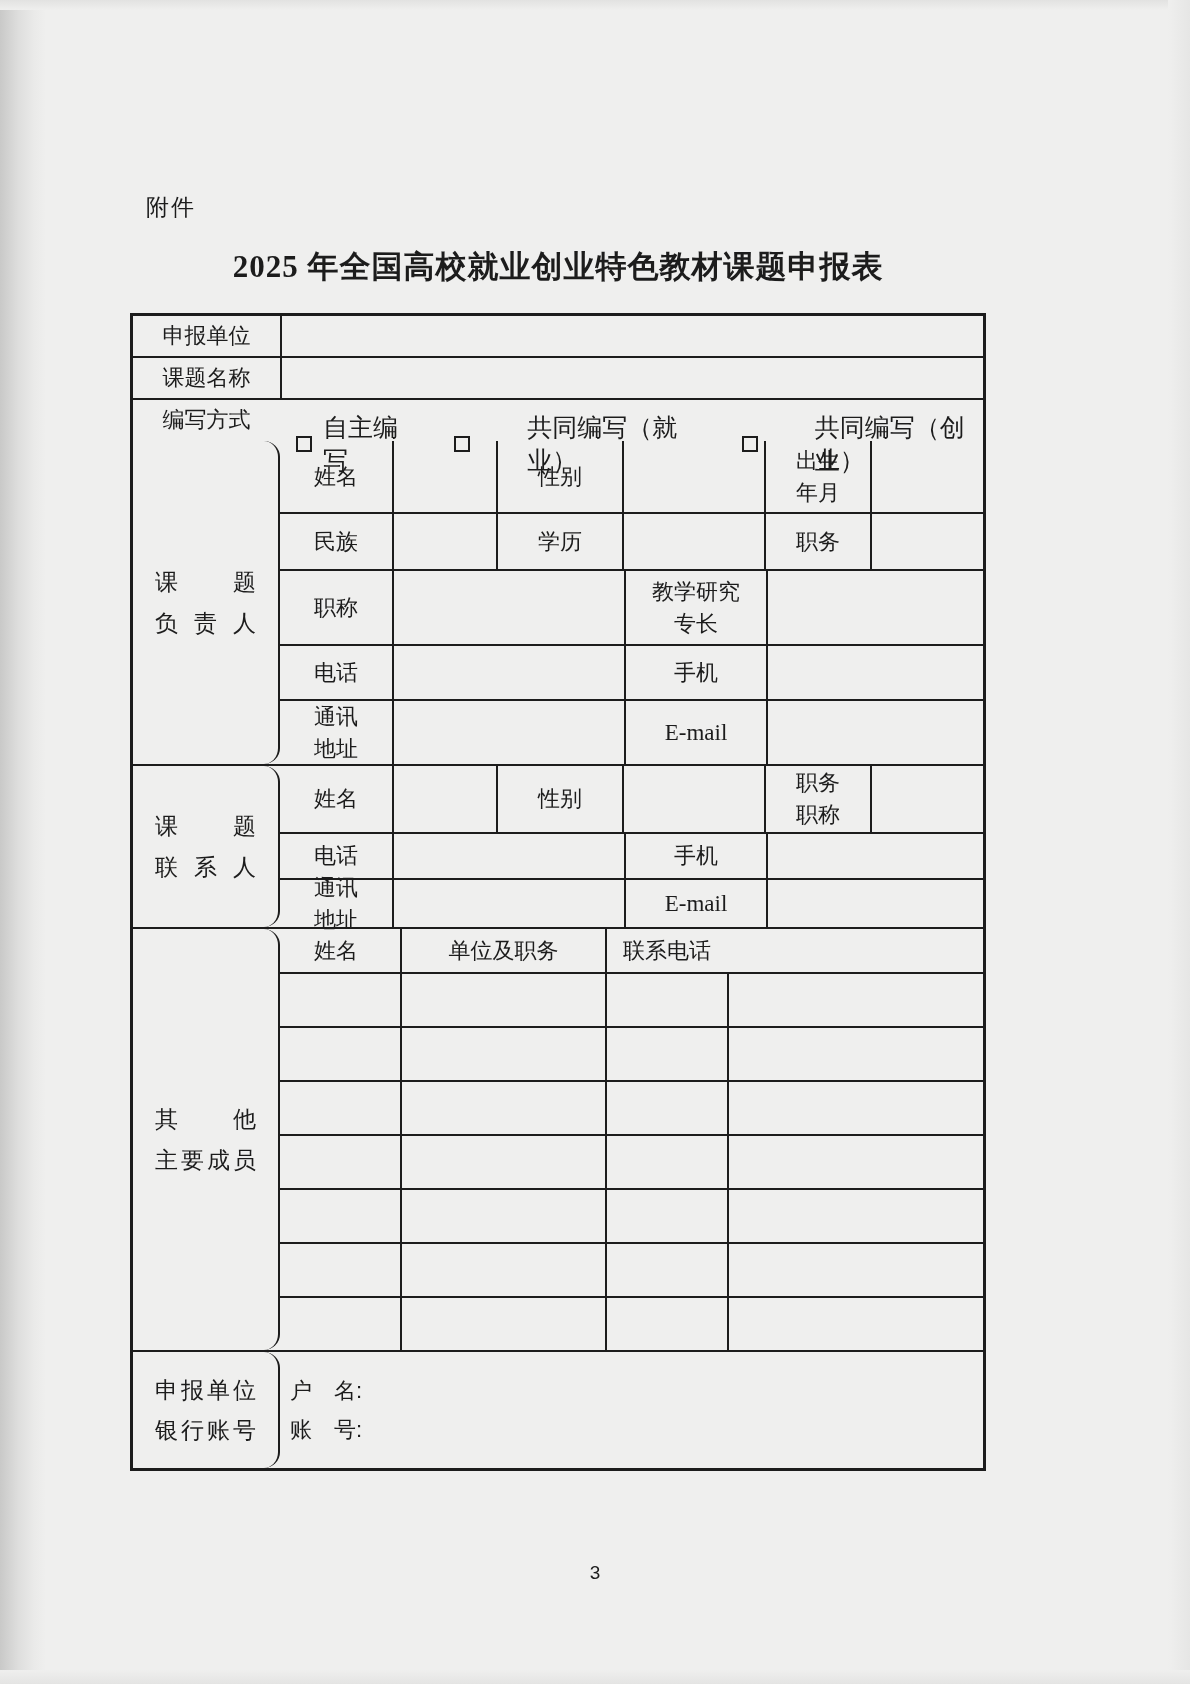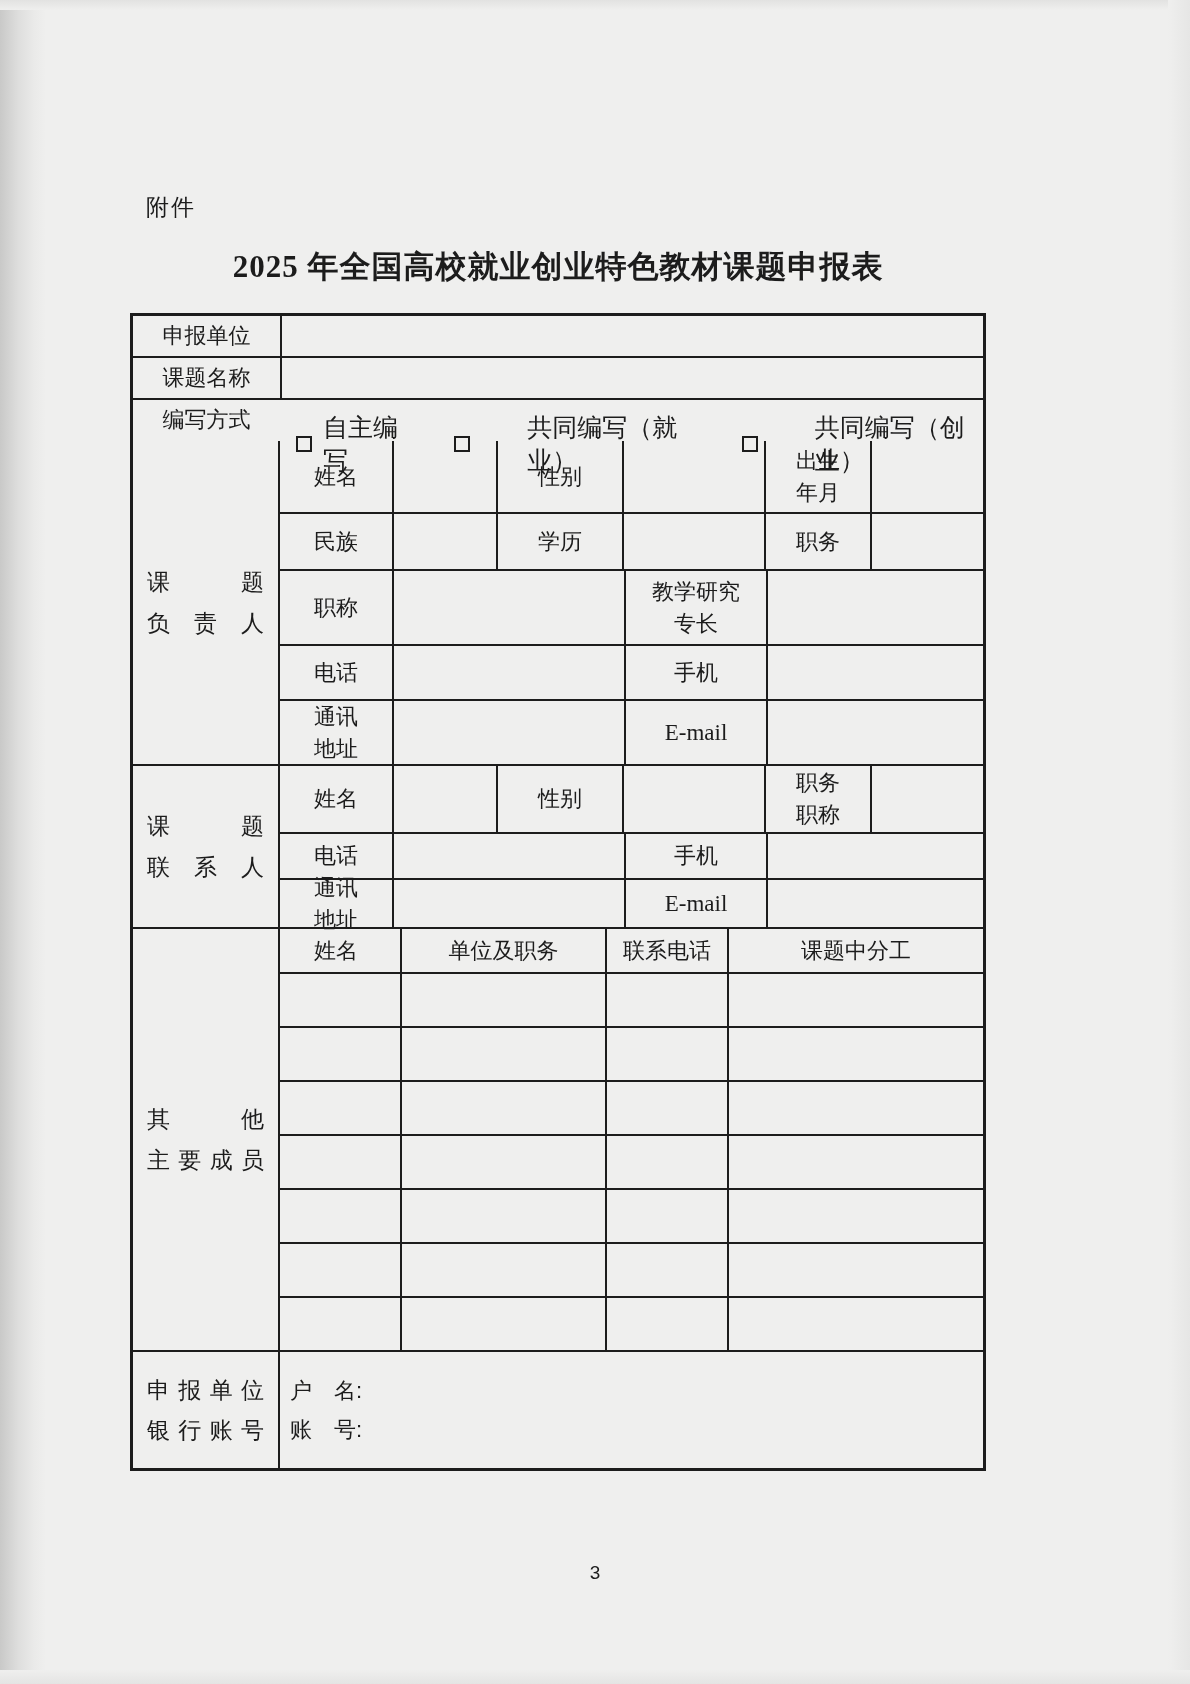--- a/index.html
+++ b/index.html
@@ -25,21 +25,21 @@
 
   
   .form-table{position:absolute;left:130px;top:313px;width:856px;
     border:3px solid #1c1c1c;box-sizing:border-box;background:transparent;}
   .trow{display:flex;align-items:stretch;}
   .trow + .trow{border-top:2px solid #1c1c1c;}
   .band{display:flex;align-items:stretch;}
   .band + .band{border-top:2px solid #1c1c1c;}
   .group-cell{width:147px;flex:0 0 147px;border-right:2px solid #1c1c1c;
     display:flex;flex-direction:column;justify-content:center;box-sizing:border-box;
-    padding:0 14px;font-size:23px;line-height:1.75;}
+    padding:0 22px;font-size:23px;line-height:1.75;border-radius:16px;}
   .group-cell .jline{text-align:justify;text-align-last:justify;}
   .band-rows{flex:1 1 auto;display:flex;flex-direction:column;min-width:0;}
   .band-rows .trow{flex:0 0 auto;}
   .cell{display:flex;align-items:center;justify-content:center;box-sizing:border-box;
     font-size:22px;min-width:0;}
   .cell + .cell{border-left:2px solid #1c1c1c;}
   .cell.lab{white-space:pre-line;text-align:center;line-height:1.45;}
   .cell.val{justify-content:flex-start;}
   .cell.fill{flex:1 1 auto;}
   
@@ -189,21 +189,20 @@
   <div class="band">
     <div class="group-cell">
       <div class="jline">其他</div>
       <div class="jline">主要成员</div>
     </div>
     <div class="band-rows">
       <div class="trow h43">
         <div class="cell lab m1">姓名</div>
         <div class="cell lab m2">单位及职务</div>
         <div class="cell lab m3">联系电话</div>
-        <div class="cell lab fill">课题中分工</div>
       </div>
       <div class="trow h52">
         <div class="cell m1"></div>
         <div class="cell m2"></div>
         <div class="cell m3"></div>
         <div class="cell fill"></div>
       </div>
       <div class="trow h52">
         <div class="cell m1"></div>
         <div class="cell m2"></div>

